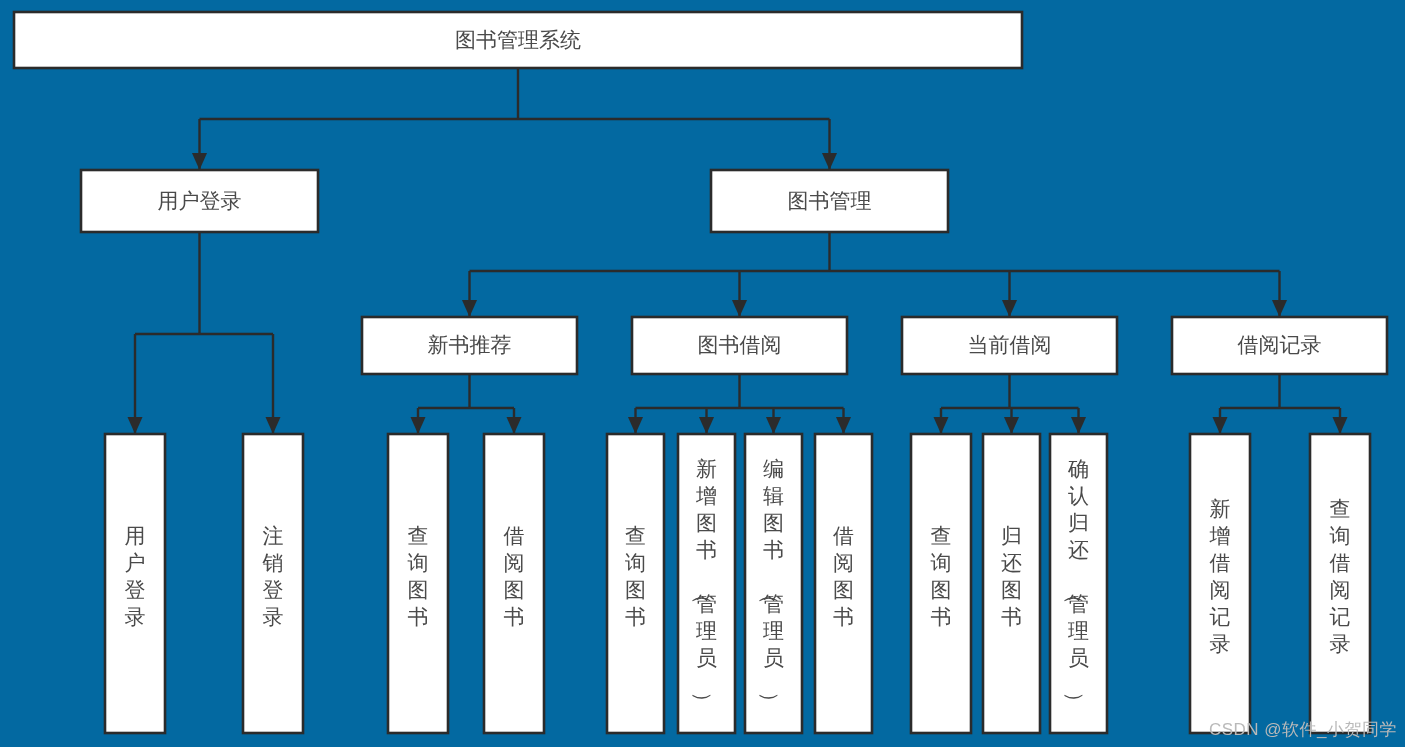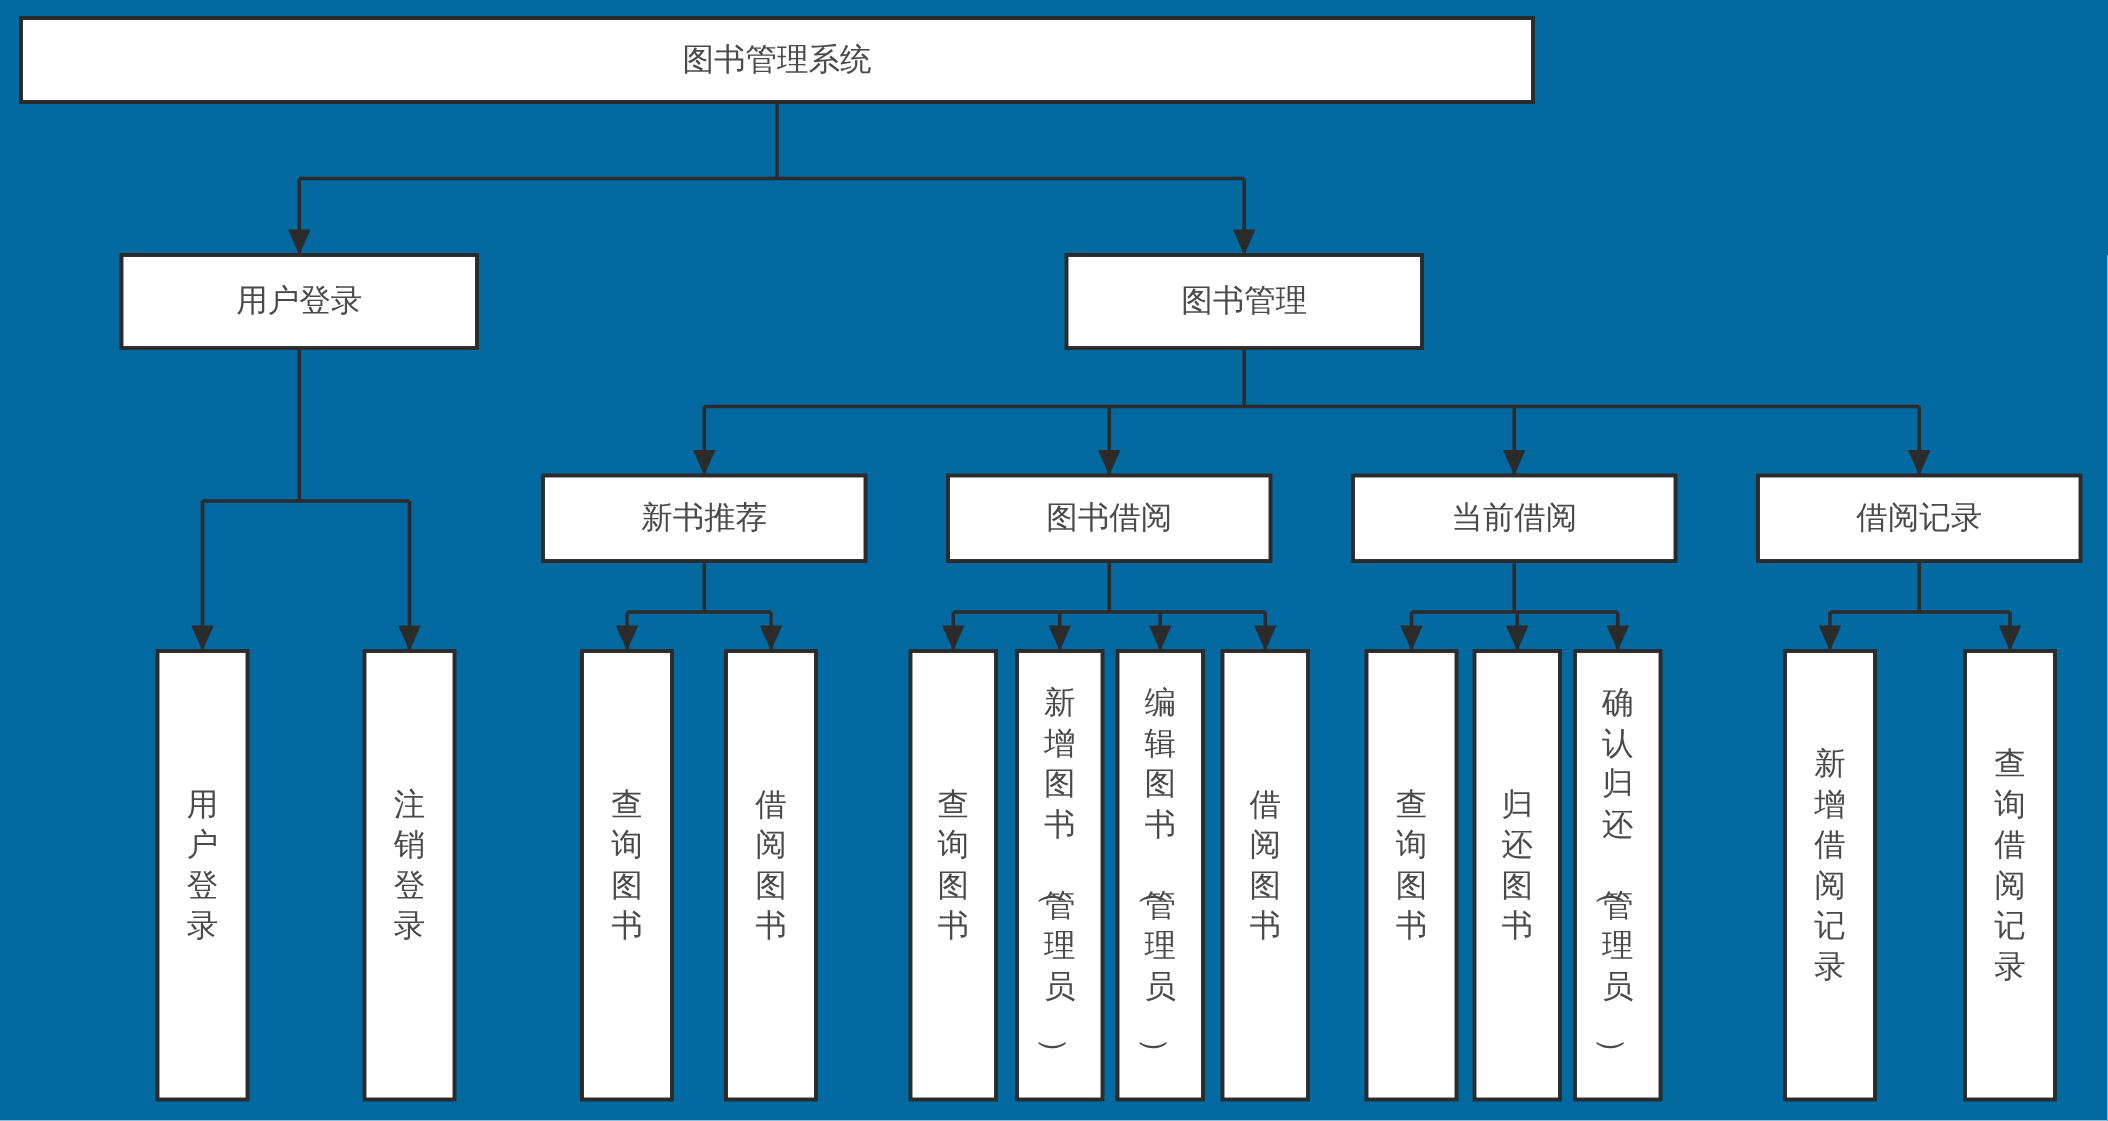--- a/index.html
+++ b/index.html
@@ -215,13 +215,14 @@
         <g>
           <rect x="1190" y="434" width="60" height="299" class="node-box"></rect>
           <text class="node-label-vertical" x="1220" y="516" font-size="21"><tspan x="1220" dy="0">新</tspan><tspan x="1220" dy="27">增</tspan><tspan x="1220" dy="27">借</tspan><tspan x="1220" dy="27">阅</tspan><tspan x="1220" dy="27">记</tspan><tspan x="1220" dy="27">录</tspan></text>
         </g>
         <g>
           <rect x="1310" y="434" width="60" height="299" class="node-box"></rect>
           <text class="node-label-vertical" x="1340" y="516" font-size="21"><tspan x="1340" dy="0">查</tspan><tspan x="1340" dy="27">询</tspan><tspan x="1340" dy="27">借</tspan><tspan x="1340" dy="27">阅</tspan><tspan x="1340" dy="27">记</tspan><tspan x="1340" dy="27">录</tspan></text>
         </g>
       </g>
   </svg>
+  <div class="watermark">CSDN @软件_小贺同学</div>
 </div>
 
 </body></html>

